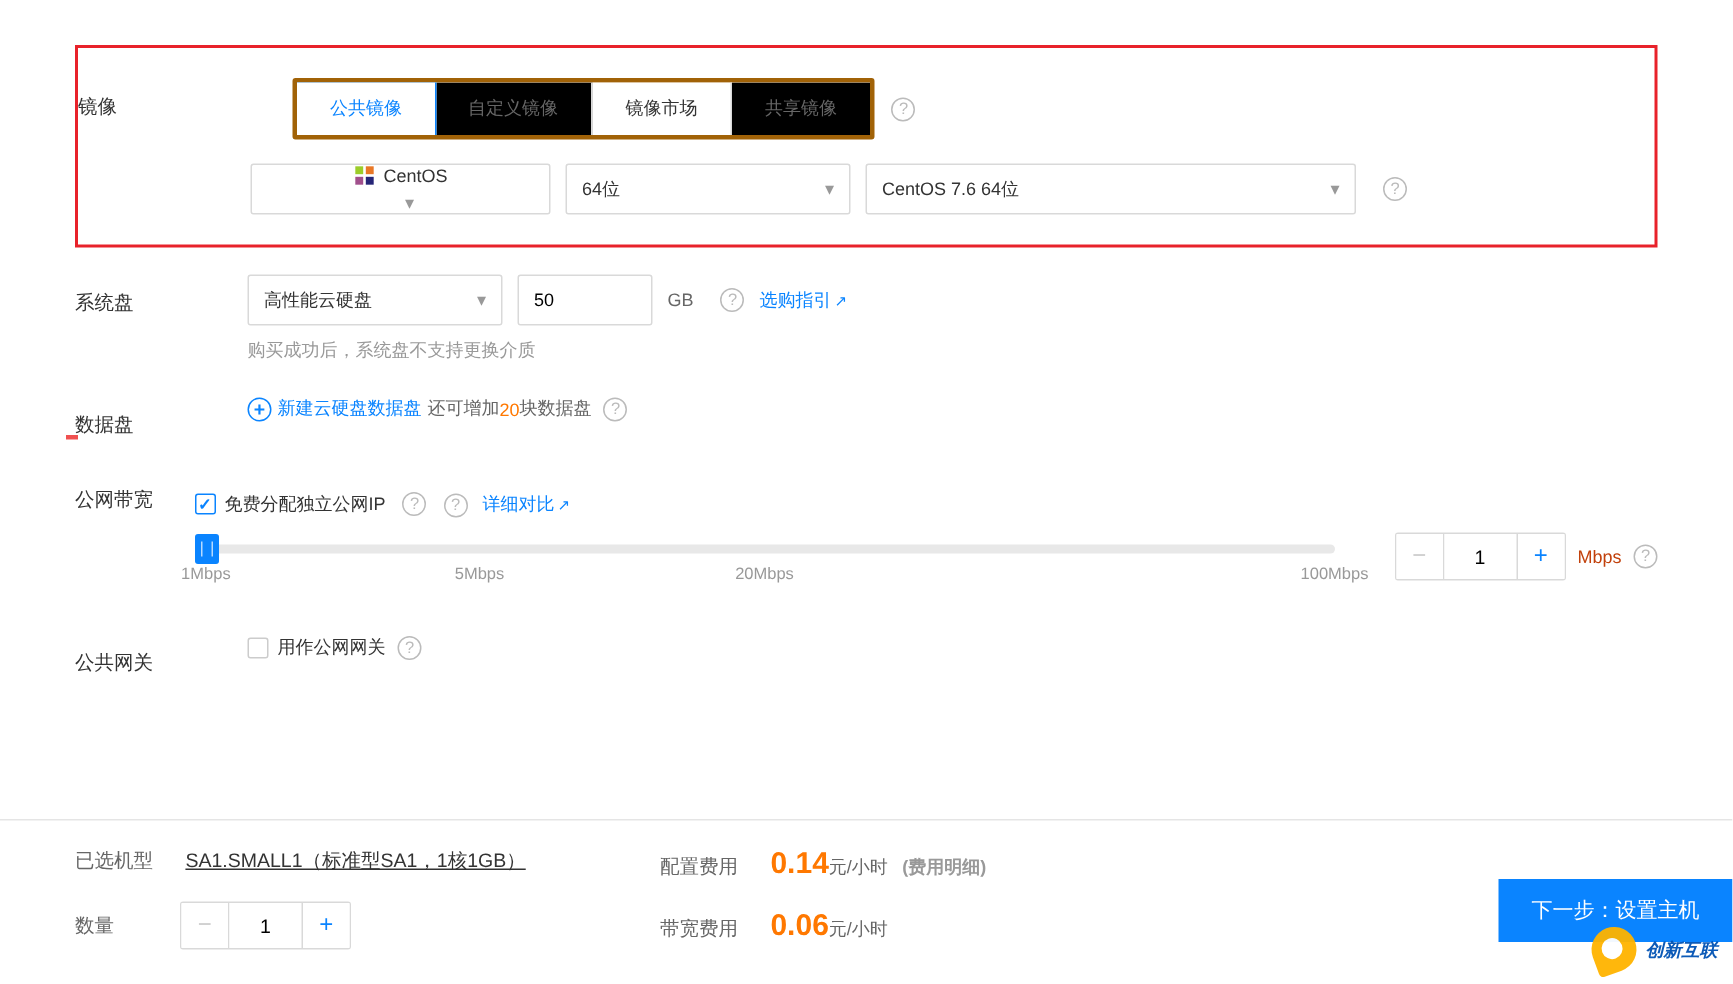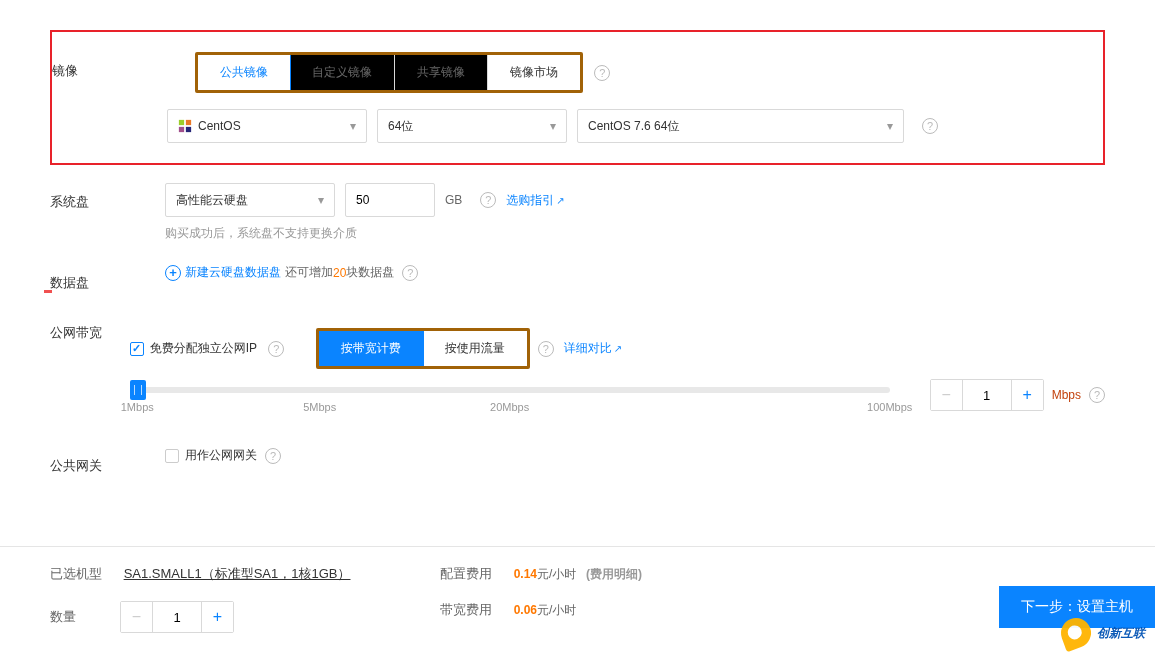--- a/index.html
+++ b/index.html
@@ -15,21 +15,21 @@
 .hi-box .row:last-child { margin-bottom: 0; }
 
 .tab-group { display: inline-flex; border: 3px solid #a16207; border-radius: 2px; overflow: hidden; margin-left: 28px; }
 .tab-item { padding: 9px 22px; background: #000000; color: #666; border-right: 1px solid #d9d9d9; cursor: pointer; font-size: 12px; }
 .tab-item:last-child { border-right: none; }
 .tab-item.active { background: #fff; color: #0a84ff; border: 1px solid #0a84ff; margin: -1px; position: relative; z-index: 1; }
 .tab-item.white { background: #fff; color: #333; }
 
 .select { display: inline-flex; align-items: center; justify-content: space-between; border: 1px solid #d9d9d9; border-radius: 2px; padding: 0 10px; height: 34px; background: #fff; cursor: pointer; font-size: 12px; margin-right: 10px; }
 .select .chevron { margin-left: 12px; color: #999; }
-.select.w200 { width: 200px; }
+.select.w200 { width: 200px; flex-direction: column; }
 .select.w190 { width: 190px; }
 .select.w300 { width: 327px; }
 .select.w170 { width: 170px; }
 
 .num-input { display: inline-flex; align-items: center; border: 1px solid #d9d9d9; border-radius: 2px; height: 34px; width: 90px; background: #fff; }
 .num-input input { border: none; width: 100%; text-align: left; padding: 0 10px; font-size: 12px; outline: none; }
 
 .help-circle { display: inline-flex; align-items: center; justify-content: center; width: 16px; height: 16px; border: 1px solid #bbb; border-radius: 50%; color: #bbb; font-size: 11px; cursor: pointer; margin-left: 8px; vertical-align: middle; }
 .link { color: #0a84ff; cursor: pointer; text-decoration: none; }
 .link .ext { font-size: 10px; margin-left: 2px; }
@@ -56,21 +56,21 @@
 .stepper button.disabled { color: #ccc; cursor: not-allowed; }
 .stepper input { width: 48px; border: none; text-align: center; font-size: 13px; outline: none; }
 
 .footer { position: absolute; left: 0; right: 0; bottom: 0; height: 110px; border-top: 1px solid #e5e5e5; background: #fff; padding: 18px 50px; }
 .footer-row { display: flex; }
 .footer-left { width: 390px; }
 .footer-right { flex: 1; }
 .foot-line { margin-bottom: 18px; font-size: 13px; color: #666; }
 .foot-line .label { display: inline-block; width: 70px; }
 .foot-line .strong { color: #333; font-weight: 500; text-decoration: underline; }
-.price { color: #ff7800; font-size: 12px; font-weight: bold; }
+.price { color: #ff7800; font-size: 20px; font-weight: bold; }
 .price-unit { color: #666; font-size: 12px; }
 .detail-link { color: #999; cursor: pointer; margin-left: 6px; font-size: 12px; font-weight: bold; }
 
 .next-btn { position: absolute; right: 0; bottom: 28px; background: #0a84ff; color: #fff; padding: 12px 22px; font-size: 14px; cursor: pointer; }
 
 .watermark { position: absolute; right: 10px; bottom: 8px; display: flex; align-items: center; opacity: 0.95; }
 .watermark .circ { width: 30px; height: 30px; background: #ffb400; border-radius: 50% 50% 50% 10%; transform: rotate(-20deg); margin-right: 6px; position: relative; }
 .watermark .circ::after { content: ""; position: absolute; left: 7px; top: 7px; width: 14px; height: 14px; background: #fff; border-radius: 50%; }
 .watermark .txt { color: #0052b4; font-weight: bold; font-size: 12px; font-style: italic; }
 
@@ -86,22 +86,22 @@
 
 <div class="main">
 
   <div class="hi-box">
     <div class="row">
       <div class="row-label">镜像</div>
       <div class="row-content">
         <div class="tab-group">
           <div class="tab-item active">公共镜像</div>
           <div class="tab-item">自定义镜像</div>
+          <div class="tab-item white">镜像市场</div>
           <div class="tab-item">共享镜像</div>
-          <div class="tab-item white">镜像市场</div>
         </div>
         <span class="help-circle">?</span>
       </div>
     </div>
     <div class="row" style="margin-bottom:0;">
       <div class="row-label"></div>
       <div class="row-content inline-mid">
         <div class="select w200">
           <span class="inline-mid">
             <svg class="os-icon" viewBox="0 0 16 16">
@@ -161,24 +161,20 @@
   <div class="row">
     <div class="row-label">公网带宽</div>
     <div class="row-content">
       <label class="checkbox">
         <span class="box checked"></span>
         <span>免费分配独立公网IP</span>
       </label>
       <span class="help-circle">?</span>
 
       <div style="margin-top:14px;" class="inline-mid">
-        <div class="tab-group">
-          <div class="tab-item active" style="background:#0a84ff;color:#fff;border-color:#0a84ff;">按带宽计费</div>
-          <div class="tab-item white">按使用流量</div>
-        </div>
         <span class="help-circle">?</span>
         <a class="link" style="margin-left:10px;"><span>详细对比</span><span class="ext">↗</span></a>
       </div>
 
       <div class="slider-wrap inline-mid" style="align-items:flex-start;">
         <div style="width:780px;">
           <div class="slider-track">
             <div class="slider-handle"></div>
           </div>
           <div class="slider-ticks">

